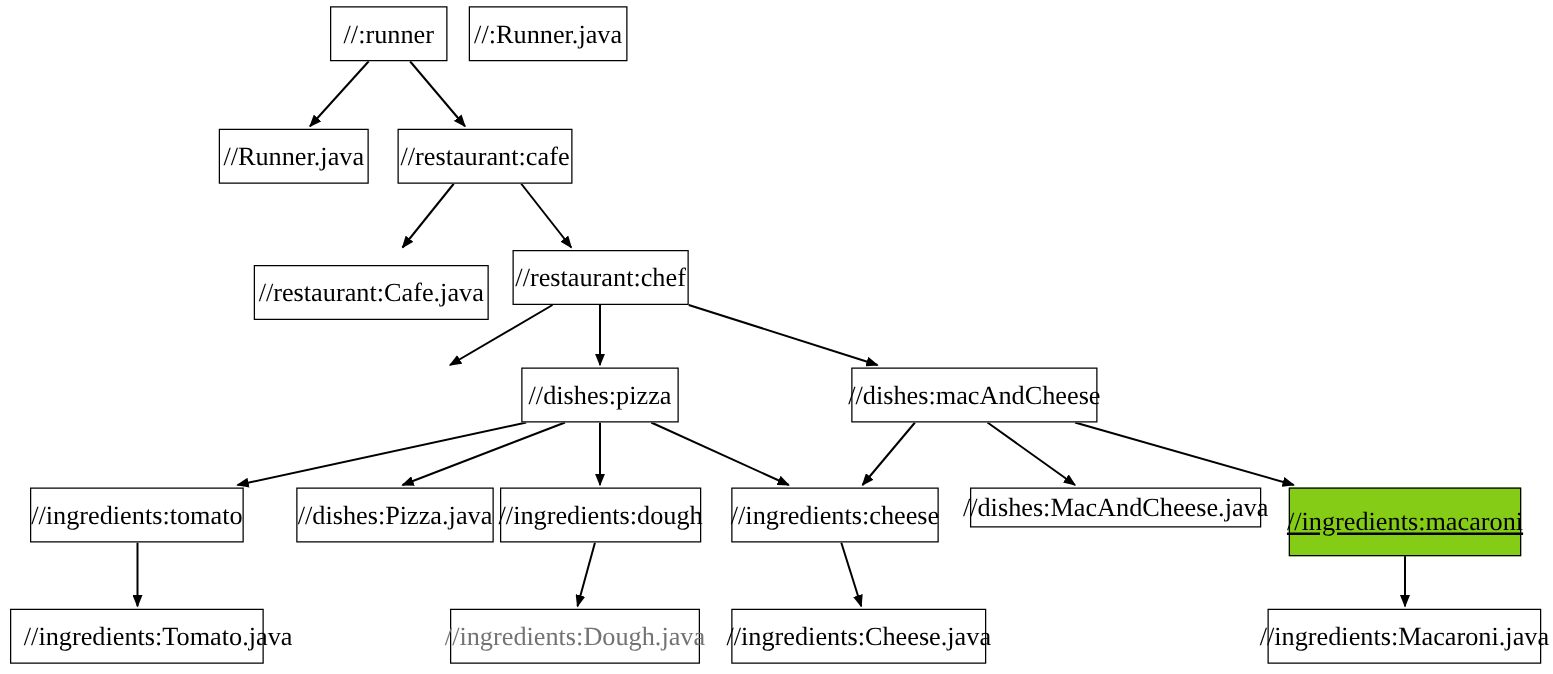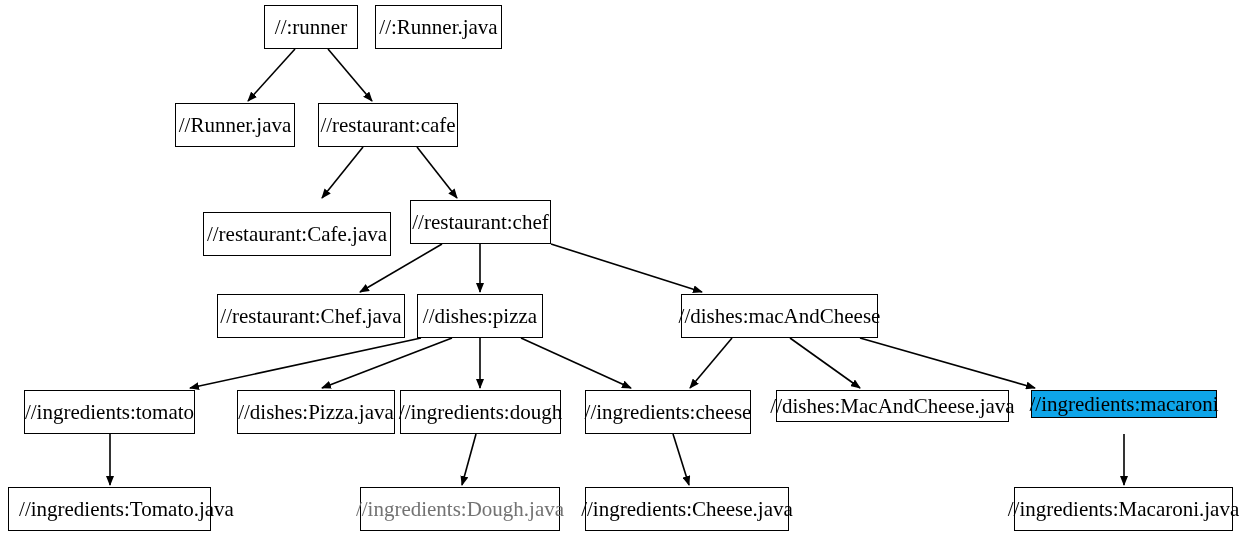--- a/index.html
+++ b/index.html
@@ -93,23 +93,20 @@
       </div>
       <div class="graph-node" style="left: 318px; top: 103px; width: 140px; height: 44px; border-color: rgb(0, 0, 0); background: rgb(255, 255, 255); color: rgb(0, 0, 0);">
         <span class="node-label">//restaurant:cafe</span>
       </div>
       <div class="graph-node" style="left: 203px; top: 200px; width: 188px; height: 44px; border-color: rgb(0, 0, 0); background: rgb(255, 255, 255); color: rgb(0, 0, 0); margin-top: 12px;">
         <span class="node-label">//restaurant:Cafe.java</span>
       </div>
       <div class="graph-node" style="left: 410px; top: 200px; width: 141px; height: 44px; border-color: rgb(0, 0, 0); background: rgb(255, 255, 255); color: rgb(0, 0, 0);">
         <span class="node-label">//restaurant:chef</span>
       </div>
-      <div class="graph-node" style="left: 217px; top: 294px; width: 188px; height: 44px; border-color: rgb(0, 0, 0); background: rgb(255, 255, 255); color: rgb(0, 0, 0);">
-        <span class="node-label">//restaurant:Chef.java</span>
-      </div>
       <div class="graph-node" style="left: 417px; top: 294px; width: 126px; height: 44px; border-color: rgb(0, 0, 0); background: rgb(255, 255, 255); color: rgb(0, 0, 0);">
         <span class="node-label">//dishes:pizza</span>
       </div>
       <div class="graph-node" style="left: 681px; top: 294px; width: 197px; height: 44px; border-color: rgb(0, 0, 0); background: rgb(255, 255, 255); color: rgb(0, 0, 0);">
         <span class="node-label">//dishes:macAndCheese</span>
       </div>
       <div class="graph-node" style="left: 24px; top: 390px; width: 171px; height: 44px; border-color: rgb(0, 0, 0); background: rgb(255, 255, 255); color: rgb(0, 0, 0);">
         <span class="node-label">//ingredients:tomato</span>
       </div>
       <div class="graph-node" style="left: 217px; top: 390px; width: 158px; height: 44px; border-color: rgb(0, 0, 0); background: rgb(255, 255, 255); color: rgb(0, 0, 0); margin-left: 20px;">
@@ -117,21 +114,21 @@
       </div>
       <div class="graph-node" style="left: 400px; top: 390px; width: 161px; height: 44px; border-color: rgb(0, 0, 0); background: rgb(255, 255, 255); color: rgb(0, 0, 0);">
         <span class="node-label">//ingredients:dough</span>
       </div>
       <div class="graph-node" style="left: 585px; top: 390px; width: 166px; height: 44px; border-color: rgb(0, 0, 0); background: rgb(255, 255, 255); color: rgb(0, 0, 0);">
         <span class="node-label">//ingredients:cheese</span>
       </div>
       <div class="graph-node" style="left: 776px; top: 390px; width: 233px; height: 32px; border-color: rgb(0, 0, 0); background: rgb(255, 255, 255); color: rgb(0, 0, 0);">
         <span class="node-label">//dishes:MacAndCheese.java</span>
       </div>
-      <div class="graph-node" style="left: 1031px; top: 390px; width: 186px; height: 28px; border-color: rgb(0, 0, 0); background: #0ea5e9; color: rgb(0, 0, 0);">
+      <div class="graph-node" style="left: 1031px; top: 390px; width: 186px; height: 55px; border-color: rgb(0, 0, 0); background: #84cc16; color: rgb(0, 0, 0); text-decoration: underline;">
         <span class="node-label">//ingredients:macaroni</span>
       </div>
       <div class="graph-node" style="left: 8px; top: 487px; width: 203px; height: 44px; border-color: rgb(0, 0, 0); background: rgb(255, 255, 255); color: rgb(0, 0, 0); padding-left: 34px;">
         <span class="node-label">//ingredients:Tomato.java</span>
       </div>
       <div class="graph-node" style="left: 360px; top: 487px; width: 200px; height: 44px; border-color: rgb(0, 0, 0); background: rgb(255, 255, 255); color: #737373;">
         <span class="node-label">//ingredients:Dough.java</span>
       </div>
       <div class="graph-node" style="left: 585px; top: 487px; width: 204px; height: 44px; border-color: rgb(0, 0, 0); background: rgb(255, 255, 255); color: rgb(0, 0, 0);">
         <span class="node-label">//ingredients:Cheese.java</span>

